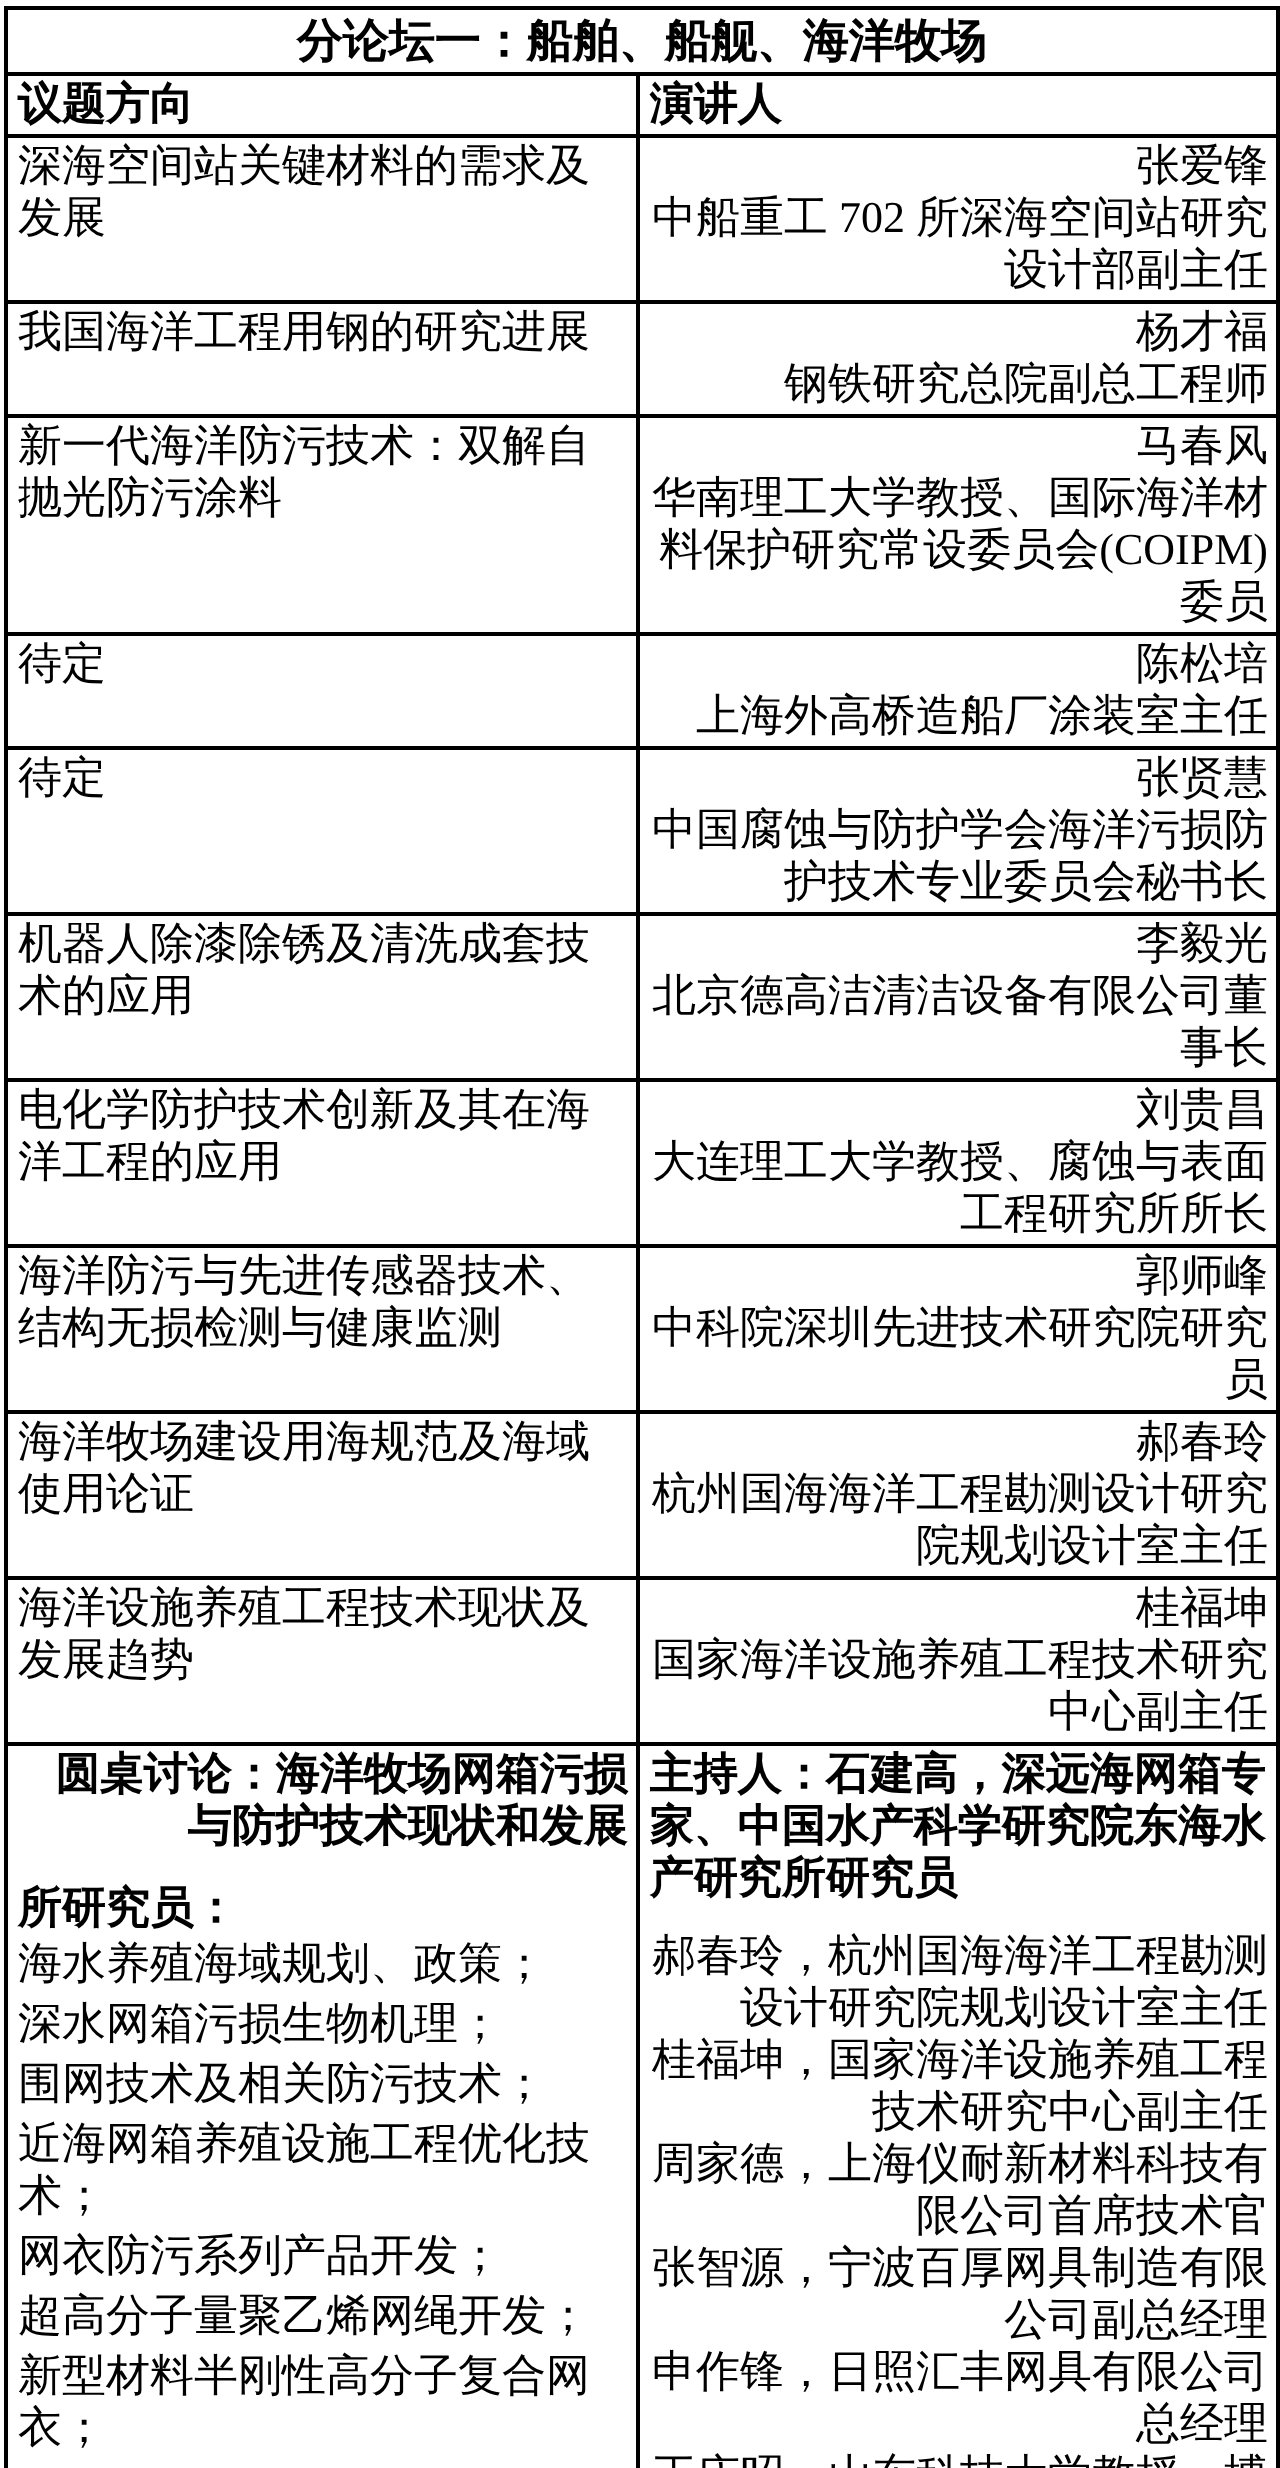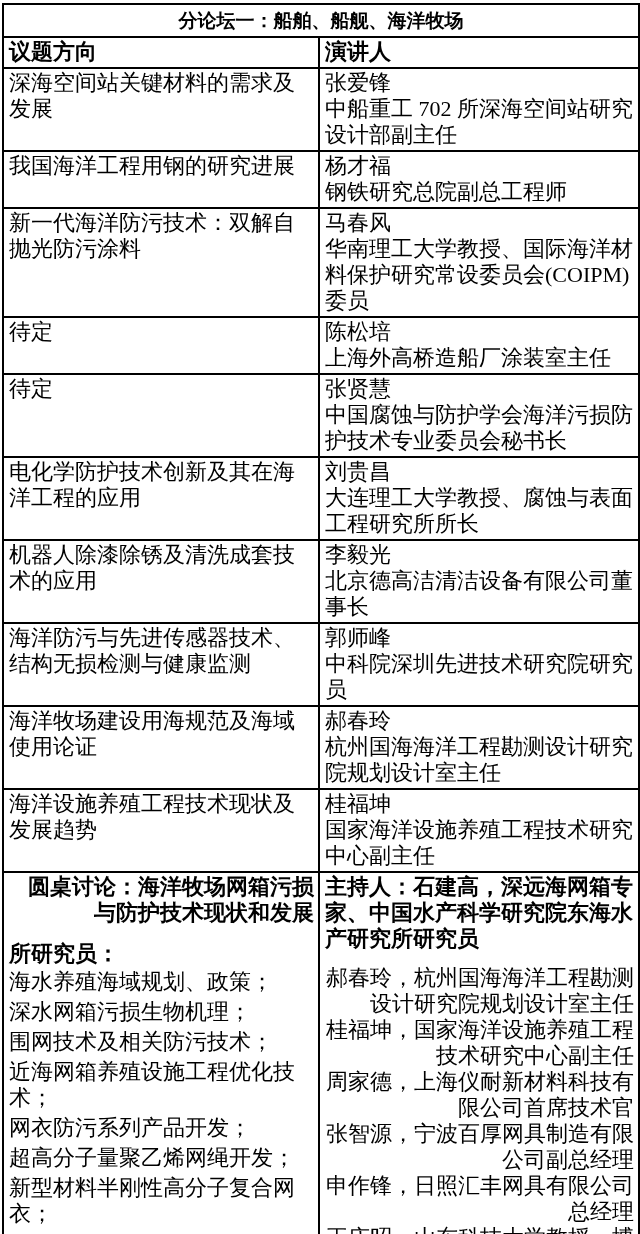--- a/index.html
+++ b/index.html
@@ -29,29 +29,30 @@
     font-size: 22px;
     line-height: 26px;
     overflow: hidden;
   }
   col.c-topic   { width: 316px; }
   col.c-speaker { width: 320px; }
 
   tr.title-row td {
     text-align: center;
     font-weight: bold;
-    font-size: 19px;
+    font-size: 23px;
     padding: 2px 4px;
     line-height: 27px;
   }
   tr.header-row td {
     font-weight: bold;
   }
   .speaker-name, .speaker-affiliation {
     margin: 0;
+    text-align: right;
   }
   
   td.rt p { margin: 0; }
   .rt-title {
     font-weight: bold;
     margin: 0 0 15px 0 !important;
     text-align: right;
   }
   .rt-topics-label {
     font-weight: bold;
@@ -124,32 +125,32 @@
 
     <tr>
       <td>待定</td>
       <td>
         <div class="speaker-name">张贤慧</div>
         <div class="speaker-affiliation">中国腐蚀与防护学会海洋污损防护技术专业委员会秘书长</div>
       </td>
     </tr>
 
     <tr>
+      <td>机器人除漆除锈及清洗成套技术的应用</td>
+      <td>
+        <div class="speaker-name">李毅光</div>
+        <div class="speaker-affiliation">北京德高洁清洁设备有限公司董事长</div>
+      </td>
+    </tr>
+
+    <tr>
       <td>电化学防护技术创新及其在海洋工程的应用</td>
       <td>
         <div class="speaker-name">刘贵昌</div>
         <div class="speaker-affiliation">大连理工大学教授、腐蚀与表面工程研究所所长</div>
-      </td>
-    </tr>
-
-    <tr>
-      <td>机器人除漆除锈及清洗成套技术的应用</td>
-      <td>
-        <div class="speaker-name">李毅光</div>
-        <div class="speaker-affiliation">北京德高洁清洁设备有限公司董事长</div>
       </td>
     </tr>
 
     <tr>
       <td>海洋防污与先进传感器技术、结构无损检测与健康监测</td>
       <td>
         <div class="speaker-name">郭师峰</div>
         <div class="speaker-affiliation">中科院深圳先进技术研究院研究员</div>
       </td>
     </tr>

